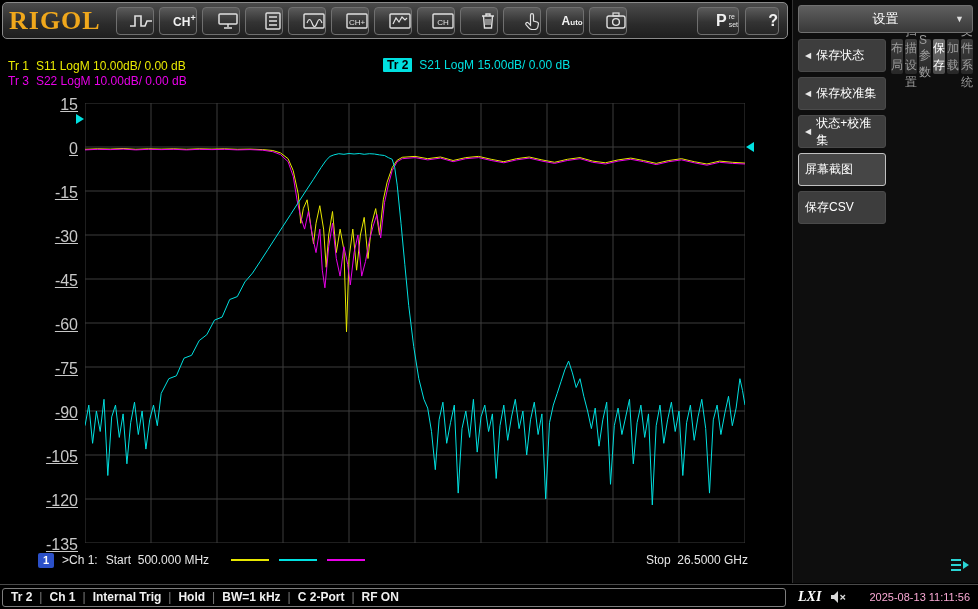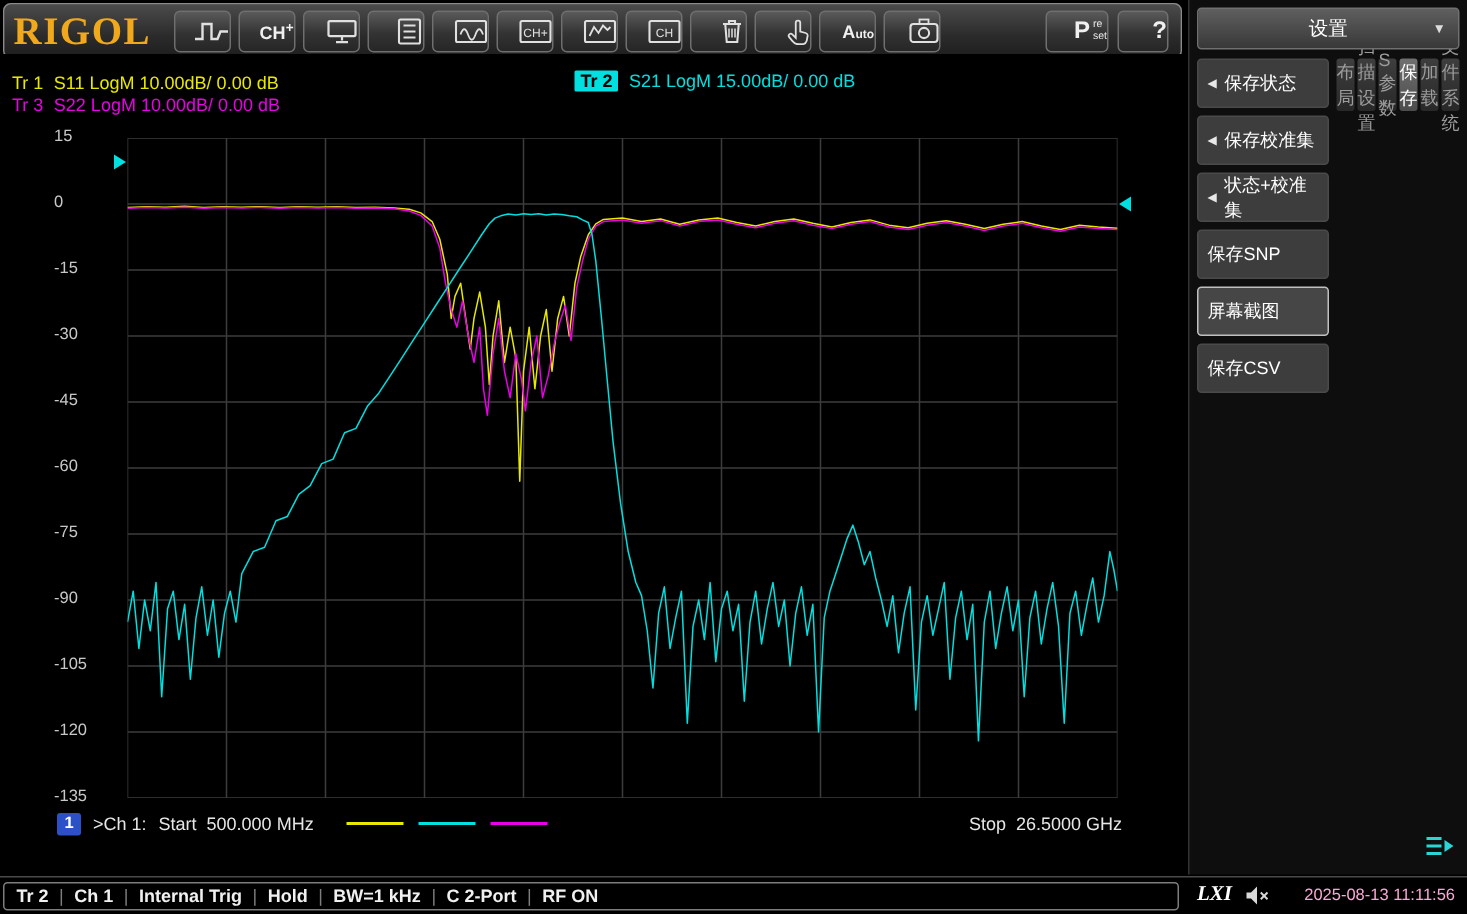--- a/index.html
+++ b/index.html
@@ -21,27 +21,27 @@
   .tb-text{font-size:12px;font-weight:bold;color:#f0f0f0;}
   .tb-text sup{font-size:9px;}
   .tb-small{font-size:8px;}
   .tb-right{margin-left:auto;display:flex;gap:6px;margin-right:2px;}
   .preset-btn{width:42px;gap:2px;}
   .p-big{font-size:16px;font-weight:bold;color:#f0f0f0;}
   .p-col{display:flex;flex-direction:column;align-items:flex-start;font-size:7px;line-height:8px;color:#e8e8e8;}
   .help-btn{width:34px;font-size:16px;font-weight:bold;color:#f0f0f0;}
 
   
-  .chart{position:absolute;left:0;top:36px;width:790px;height:413px;background:#000;}
+  .chart{position:absolute;left:0;top:47px;width:790px;height:413px;background:#000;}
   .trace-row{position:absolute;font-size:12px;display:flex;gap:7px;align-items:center;white-space:pre;}
   #tr1-row{left:8px;top:12px;}
   #tr3-row{left:8px;top:27px;}
   #tr2-row{left:383px;top:11px;}
   #tr2-badge{color:#000;font-weight:bold;padding:0 4px;border-radius:1px;}
-  .ylab{position:absolute;left:36px;width:42px;text-align:left;font-size:11px;color:#c8c8c8;}
+  .ylab{position:absolute;left:36px;width:42px;text-align:right;font-size:16px;color:#c8c8c8;text-decoration:underline;}
   #plot-svg{position:absolute;left:85px;top:56px;}
   .marker{position:absolute;width:0;height:0;border-top:5px solid transparent;border-bottom:5px solid transparent;}
   #marker-left{left:76px;border-left:8px solid #00e0e0;}
   #marker-right{left:746px;border-right:8px solid #00e0e0;}
   .chart-footer{position:absolute;left:38px;top:504px;width:710px;height:18px;
                 display:flex;align-items:center;font-size:12px;color:#e6e6e6;gap:8px;white-space:pre;}
   #ch-badge{min-width:16px;height:15px;border-radius:2px;color:#fff;font-size:11px;font-weight:bold;
             display:flex;align-items:center;justify-content:center;}
   .legend{display:flex;gap:10px;margin-left:14px;align-items:center;}
   .swatch{width:38px;height:2px;display:inline-block;}
@@ -247,23 +247,20 @@
             <span>保存状态</span>
           </div>
           <div class="menu-item">
             <span class="submenu-arrow">◀</span>
             <span>保存校准集</span>
           </div>
           <div class="menu-item">
             <span class="submenu-arrow">◀</span>
             <span>状态+校准集</span>
           </div>
-          <div class="menu-item">
-            <span>保存SNP</span>
-          </div>
           <div class="menu-item selected">
             <span>屏幕截图</span>
           </div>
           <div class="menu-item">
             <span>保存CSV</span>
           </div>
         </div>
       <div class="tab-col" id="tab-col">
           <div class="tab">布局</div>
           <div class="tab">扫描设置</div>

